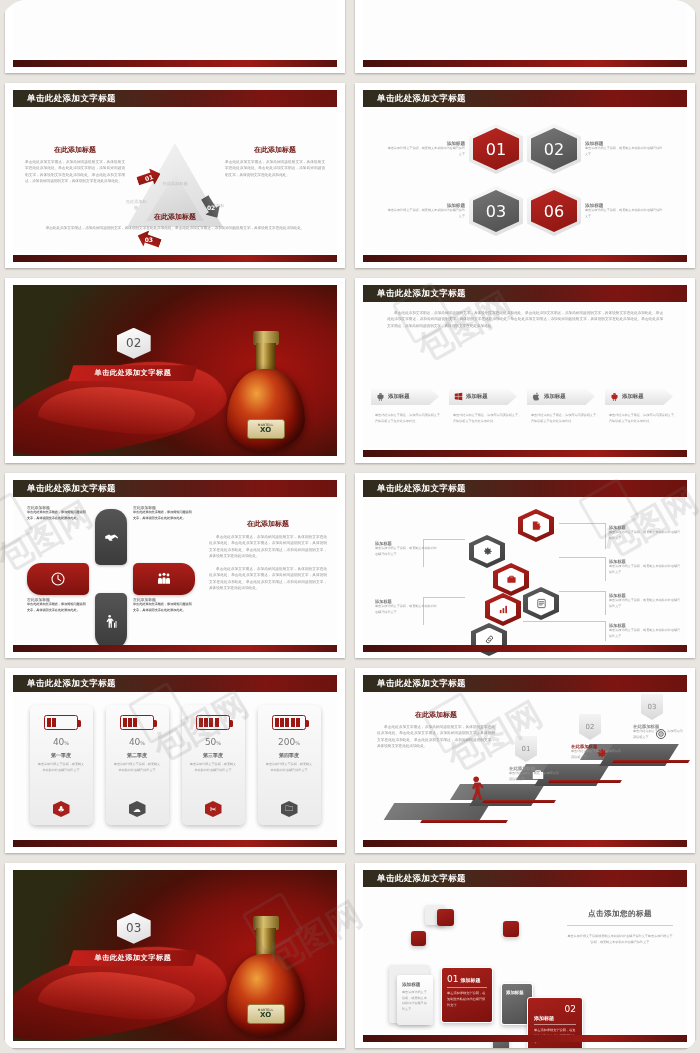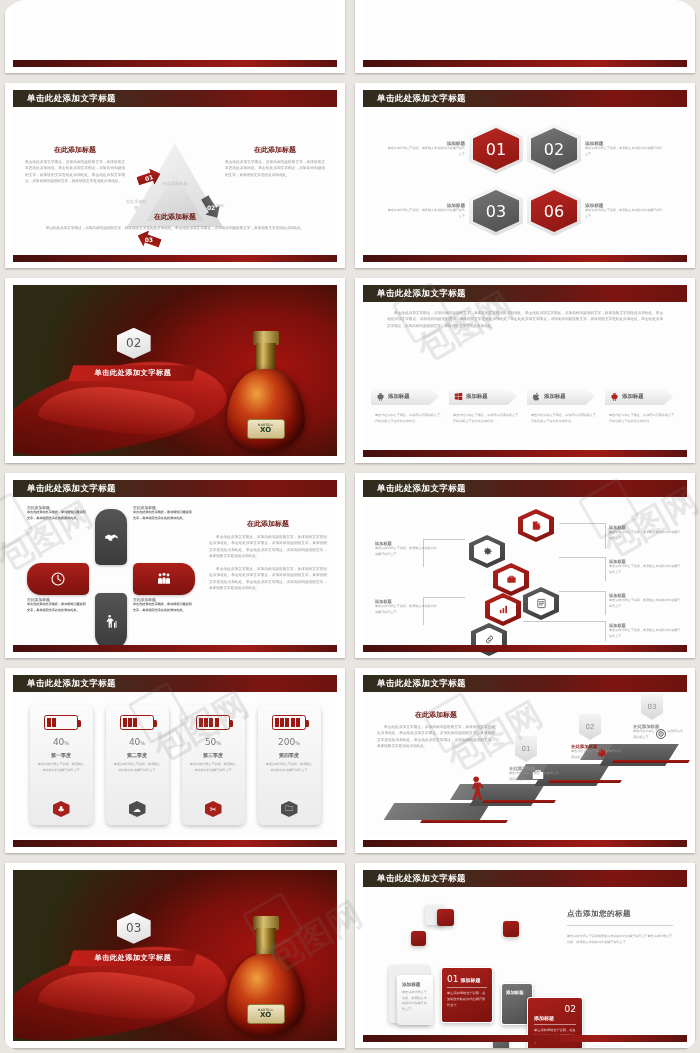--- a/index.html
+++ b/index.html
@@ -714,21 +714,21 @@
         <div style="color:#fff;font-size:4.4px;font-weight:bold;line-height:1.4">添加标题</div>
       </div>
 
       <div class="sq sq-red" style="left:164px;top:110px;width:56px;height:58px;padding:6px 6px;border:1.4px solid #fff;">
         <div style="color:#fff;font-size:9px;text-align:right">02</div>
         <div style="color:#fff;font-size:5px;font-weight:bold;margin-top:1px">添加标题</div>
         <div style="height:1px;background:rgba(255,255,255,.5);margin:3px 0;"></div>
         <div style="font-size:3.2px;line-height:1.8;color:#f0d8d6">单击添加详细文字说明，或复制文本粘贴自此右键只保留文字</div>
       </div>
 
-      <div style="position:absolute;right:14px;top:22px;width:106px;text-align:left;">
+      <div style="position:absolute;right:14px;top:22px;width:106px;text-align:center;">
         <div style="color:#5f5f5f;font-size:7.6px;font-weight:bold;letter-spacing:.4px">点击添加您的标题</div>
         <div style="height:1px;background:#cfcfcf;margin:6px 0 7px;"></div>
         <div class="tiny-txt" style="line-height:2.1">单击添加详细文字说明或复制文本粘贴自此右键只保留文字单击添加详细文字说明，或复制文本粘贴自此右键只保留文字</div>
       </div>
     </div>
     <div class="footbar"></div>
   </div>
 
 </div>
 

